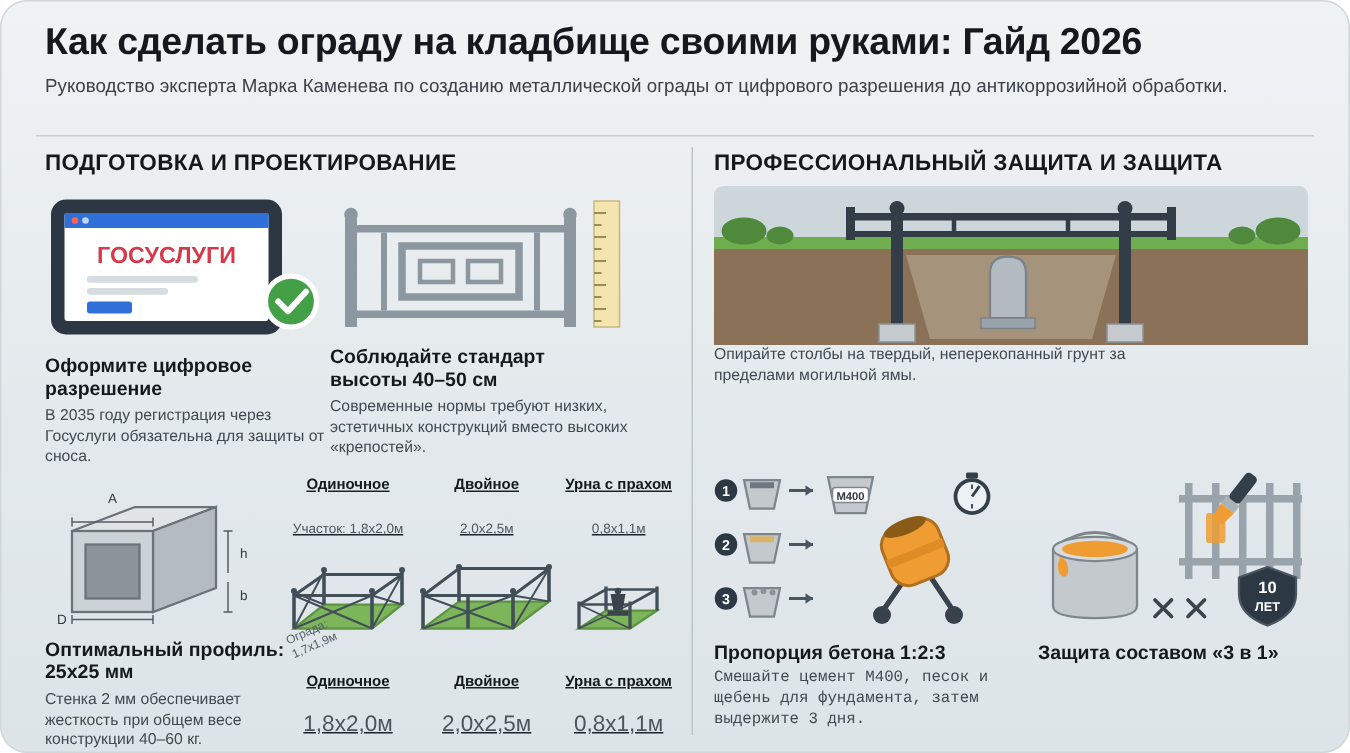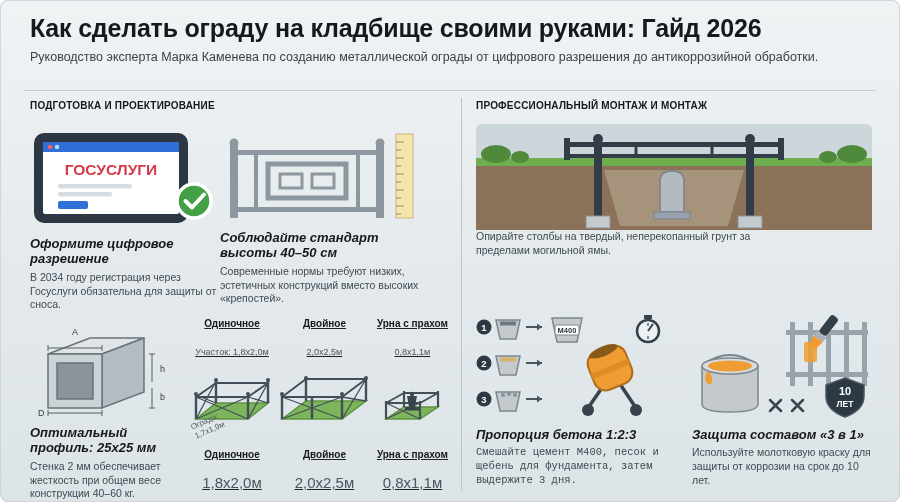--- a/index.html
+++ b/index.html
@@ -1,30 +1,30 @@
 <!DOCTYPE html>
 <html><head>
 <meta charset="utf-8">
 <style>
   html,body{margin:0;padding:0;background:#ffffff;}
   .canvas{position:relative;width:900px;height:502px;
     background:linear-gradient(180deg,#f0f3f4 0%,#e3e9ec 55%,#dde4e8 100%);
-    border-radius:8px;overflow:hidden;
+    border-radius:18px;overflow:hidden;
     font-family:"Liberation Sans",sans-serif;color:#1c2227;
     box-shadow:inset 0 0 0 1px #cfd7db;}
   .header{position:absolute;left:30px;top:14px;width:842px;}
   .header h1{margin:0;font-size:25px;font-weight:700;letter-spacing:-0.2px;color:#15191d;}
   .header p{margin:7px 0 0;font-size:12.5px;color:#3a4147;}
   .hr-top{position:absolute;left:24px;top:90px;width:852px;height:1px;background:#c7cfd4;}
-  .col-heading{position:absolute;margin:0;font-size:10px;font-weight:700;color:#15191d;letter-spacing:.2px;}
+  .col-heading{position:absolute;margin:0;font-size:15px;font-weight:700;color:#15191d;letter-spacing:.2px;}
   #heading-left{left:30px;top:100px;}
   #heading-right{left:476px;top:100px;}
   .vdiv{position:absolute;left:461px;top:98px;width:1px;height:392px;background:#bcc5cb;}
   .block{position:absolute;}
-  .block h3{margin:8px 0 4px;font-size:13px;font-weight:700;line-height:1.18;color:#15191d;font-style:italic;}
+  .block h3{margin:8px 0 4px;font-size:13px;font-weight:700;line-height:1.18;color:#15191d;}
   .block p{margin:0;font-size:10.5px;line-height:1.32;color:#414a52;}
   #block-permit{left:30px;top:128px;width:196px;}
   #block-permit h3{width:170px;}
   #block-standard{left:220px;top:130px;width:205px;}
   #block-standard h3{width:195px;}
   #block-profile{left:30px;top:322px;width:178px;}
   #block-profile h3{width:160px;}
   #block-plots{left:192px;top:318px;width:256px;}
   #block-bridge{left:476px;top:124px;width:398px;}
   #block-bridge h3{width:175px;}
@@ -50,40 +50,40 @@
 
   <header class="header">
     <h1>Как сделать ограду на кладбище своими руками: Гайд 2026</h1>
     <p>Руководство эксперта Марка Каменева по созданию металлической ограды от цифрового разрешения до антикоррозийной обработки.</p>
   </header>
 
   <div class="hr-top"></div>
   <div class="vdiv"></div>
 
   <h2 class="col-heading" id="heading-left">ПОДГОТОВКА И ПРОЕКТИРОВАНИЕ</h2>
-  <h2 class="col-heading" id="heading-right">ПРОФЕССИОНАЛЬНЫЙ МОНТАЖ И МОНТАЖ</h2>
+  <h2 class="col-heading" id="heading-right">ПРОФЕССИОНАЛЬНЫЙ ЗАЩИТА И ЗАЩИТА</h2>
 
   <div class="block" id="block-permit">
     <svg width="190" height="100" viewBox="0 0 190 100">
       <rect x="4" y="5" width="154" height="90" rx="10" fill="#2d3743"></rect>
       <rect x="13" y="14" width="136" height="72" rx="2" fill="#ffffff"></rect>
       <rect x="13" y="14" width="136" height="10" fill="#2f6fd8"></rect>
       <circle cx="20" cy="19" r="2.2" fill="#ff5f57"></circle>
       <circle cx="27" cy="19" r="2.2" fill="#ffffff" opacity="0.7"></circle>
       <text x="81" y="47" text-anchor="middle" font-size="15.5" font-weight="bold" fill="#d63a4a">ГОСУСЛУГИ</text>
       <rect x="28" y="56" width="74" height="4.5" rx="2" fill="#d7dce0"></rect>
       <rect x="28" y="64" width="54" height="4.5" rx="2" fill="#d7dce0"></rect>
       <rect x="28" y="73" width="30" height="8" rx="2" fill="#2f6fd8"></rect>
       <g>
         <circle cx="164" cy="73" r="17" fill="#43a047" stroke="#ffffff" stroke-width="3.5"></circle>
         <path d="M155.5 73 l6.5 6.5 l12 -13" stroke="#ffffff" stroke-width="4" fill="none" stroke-linecap="round" stroke-linejoin="round"></path>
       </g>
     </svg>
     <h3>Оформите цифровое разрешение</h3>
-    <p>В 2034 году регистрация через Госуслуги обязательна для защиты от сноса.</p>
+    <p>В 2035 году регистрация через Госуслуги обязательна для защиты от сноса.</p>
   </div>
 
   <div class="block" id="block-standard">
     <svg width="200" height="92" viewBox="0 0 200 92">
       <g fill="#8d979f">
         <circle cx="14" cy="13" r="4.5"></circle>
           <circle cx="160" cy="13" r="4.5"></circle>
         <rect x="10" y="15" width="8" height="73"></rect>
           <rect x="156" y="15" width="8" height="73"></rect>
         <rect x="18" y="20" width="138" height="5"></rect>
@@ -337,16 +337,15 @@
         <path d="M78 86 l11 11 M89 86 l-11 11"></path>
         <path d="M100 86 l11 11 M111 86 l-11 11"></path>
       </g>
       <g transform="translate(134,64)">
         <path d="M19 0 L38 7 V18 Q38 32 19 39 Q0 32 0 18 V7 Z" fill="#2c3843" stroke="#4a5560" stroke-width="1.5"></path>
         <text x="19" y="17" text-anchor="middle" font-size="11" font-weight="bold" fill="#ffffff">10</text>
         <text x="19" y="29" text-anchor="middle" font-size="8.5" font-weight="bold" fill="#ffffff">ЛЕТ</text>
       </g>
     </svg>
     <h3>Защита составом «3 в 1»</h3>
-    <p>Используйте молотковую краску для защиты от коррозии на срок до 10 лет.</p>
   </div>
 
 </div>
 
 </body></html>

